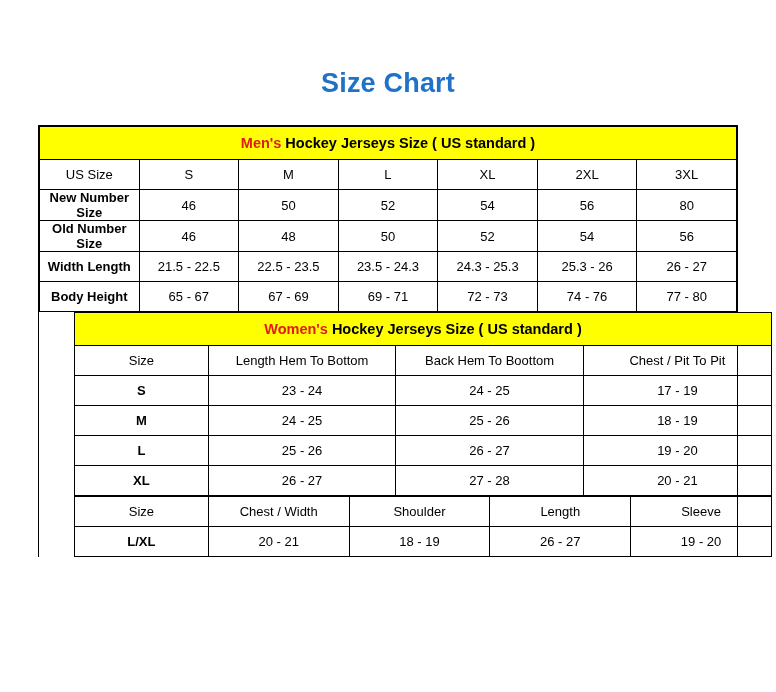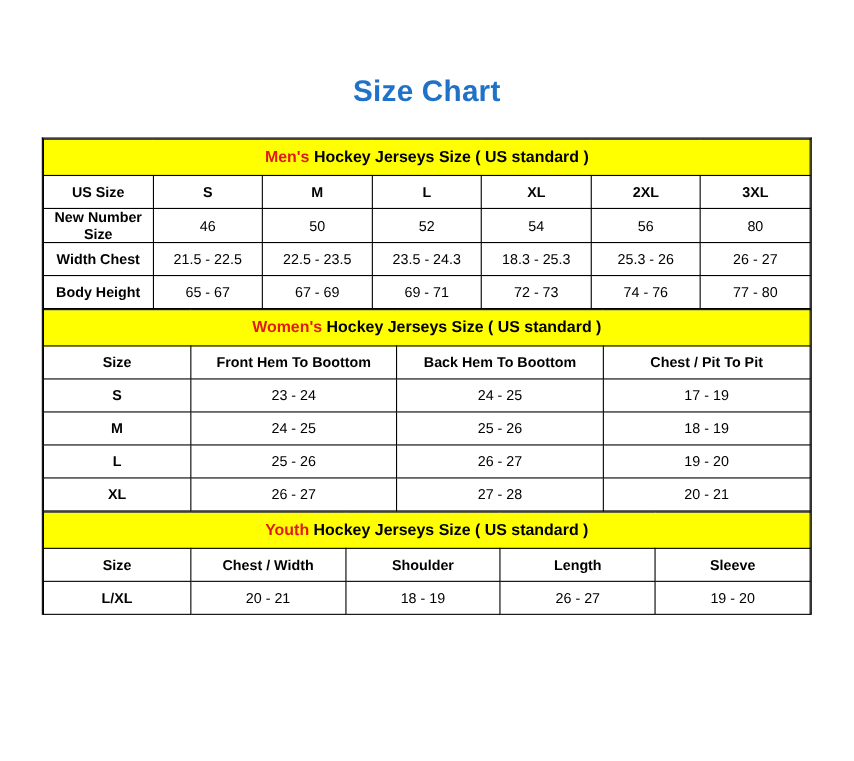--- a/index.html
+++ b/index.html
@@ -50,31 +50,32 @@
   table.sizetable td.banner {
     background: #ffff00;
     font-weight: bold;
     font-size: 14.5px;
     height: 32px;
   }
   .banner .accent {
     color: #e01b1b;
   }
   td.hdr {
-    font-weight: bold;
+    font-weight: normal;
   }
   td.rowlabel {
     font-weight: bold;
   }
   td.boldlabel {
     font-weight: bold;
   }
   
   .section + .section table.sizetable {
     border-top: none;
+    margin-left: 35px;
   }
 </style>
 </head>
 <body>
 
 <div class="page">
 
   <h1 class="title">Size Chart</h1>
 
   <div class="chart-wrap">
@@ -97,25 +98,34 @@
         <tr>
           <td class="rowlabel">New Number Size</td>
           <td>46</td>
           <td>50</td>
           <td>52</td>
           <td>54</td>
           <td>56</td>
           <td>80</td>
         </tr>
         <tr>
-          <td class="rowlabel">Width Chest</td>
+          <td class="rowlabel">Old Number Size</td>
+          <td>46</td>
+          <td>48</td>
+          <td>50</td>
+          <td>52</td>
+          <td>54</td>
+          <td>56</td>
+        </tr>
+        <tr>
+          <td class="rowlabel">Width Length</td>
           <td>21.5 - 22.5</td>
           <td>22.5 - 23.5</td>
           <td>23.5 - 24.3</td>
-          <td>18.3 - 25.3</td>
+          <td>24.3 - 25.3</td>
           <td>25.3 - 26</td>
           <td>26 - 27</td>
         </tr>
         <tr>
           <td class="rowlabel">Body Height</td>
           <td>65 - 67</td>
           <td>67 - 69</td>
           <td>69 - 71</td>
           <td>72 - 73</td>
           <td>74 - 76</td>
@@ -132,21 +142,21 @@
           <col style="width:26.9%">
           <col style="width:26.9%">
           <col style="width:27%">
         </colgroup>
         <tbody>
             <tr>
           <td class="banner" colspan="4"><span class="accent">Women's</span><span> Hockey Jerseys Size ( US standard )</span></td>
         </tr>
         <tr>
           <td class="hdr">Size</td>
-          <td class="hdr">Front Hem To Boottom</td>
+          <td class="hdr">Length Hem To Bottom</td>
           <td class="hdr">Back Hem To Boottom</td>
           <td class="hdr">Chest / Pit To Pit</td>
         </tr>
         <tr>
           <td class="boldlabel">S</td>
           <td>23 - 24</td>
           <td>24 - 25</td>
           <td>17 - 19</td>
         </tr>
         <tr>
@@ -174,23 +184,20 @@
     <div class="section">
       <table class="sizetable">
         <colgroup>
           <col style="width:19.2%">
           <col style="width:20.2%">
           <col style="width:20.2%">
           <col style="width:20.2%">
           <col style="width:20.2%">
         </colgroup>
         <tbody>
-            <tr>
-          <td class="banner" colspan="5"><span class="accent">Youth</span><span> Hockey Jerseys Size ( US standard )</span></td>
-        </tr>
         <tr>
           <td class="hdr">Size</td>
           <td class="hdr">Chest / Width</td>
           <td class="hdr">Shoulder</td>
           <td class="hdr">Length</td>
           <td class="hdr">Sleeve</td>
         </tr>
         <tr>
           <td class="boldlabel">L/XL</td>
           <td>20 - 21</td>

